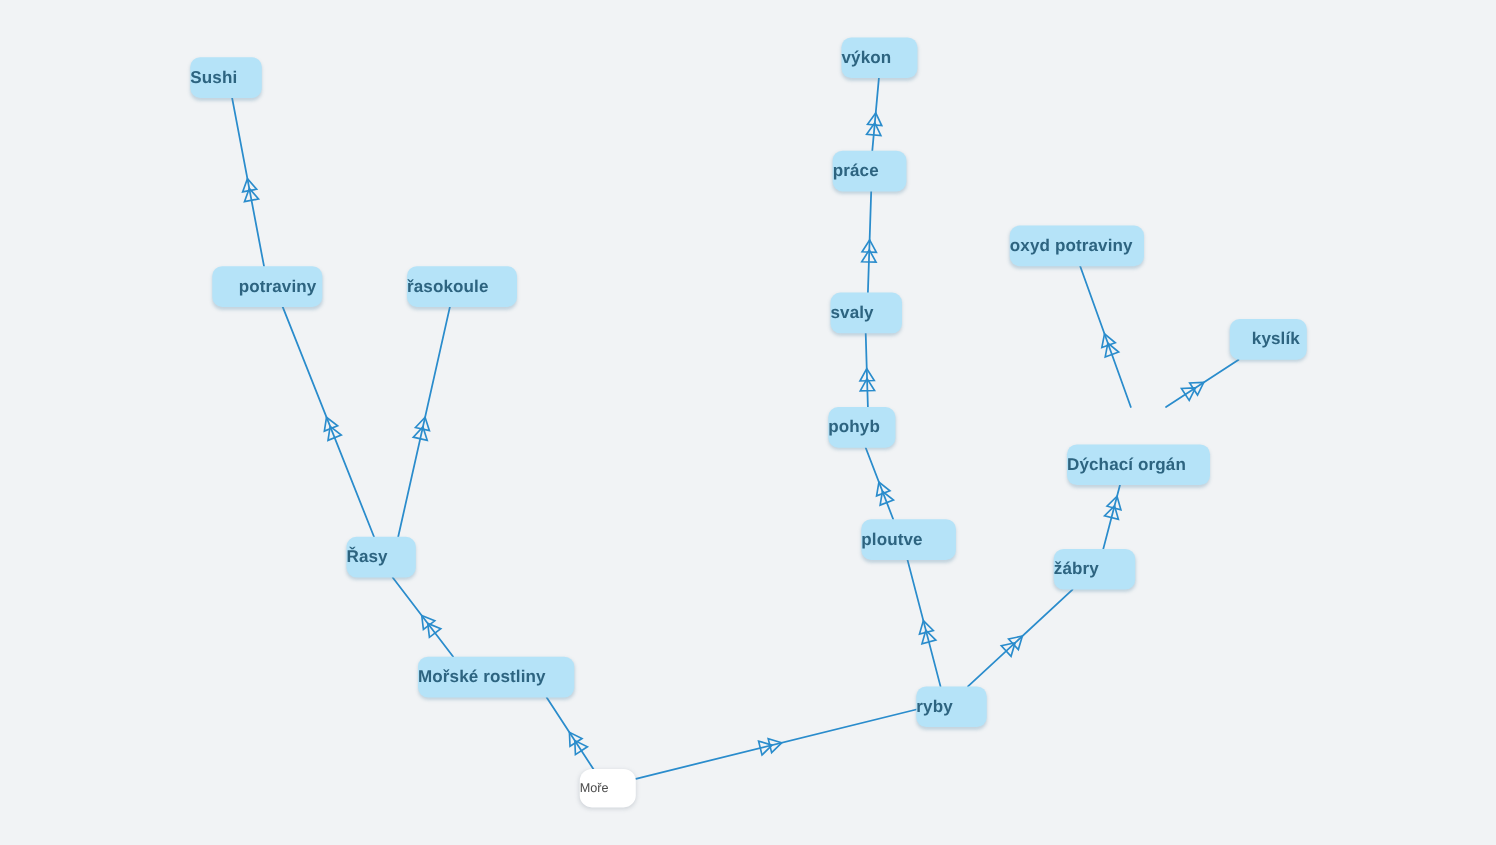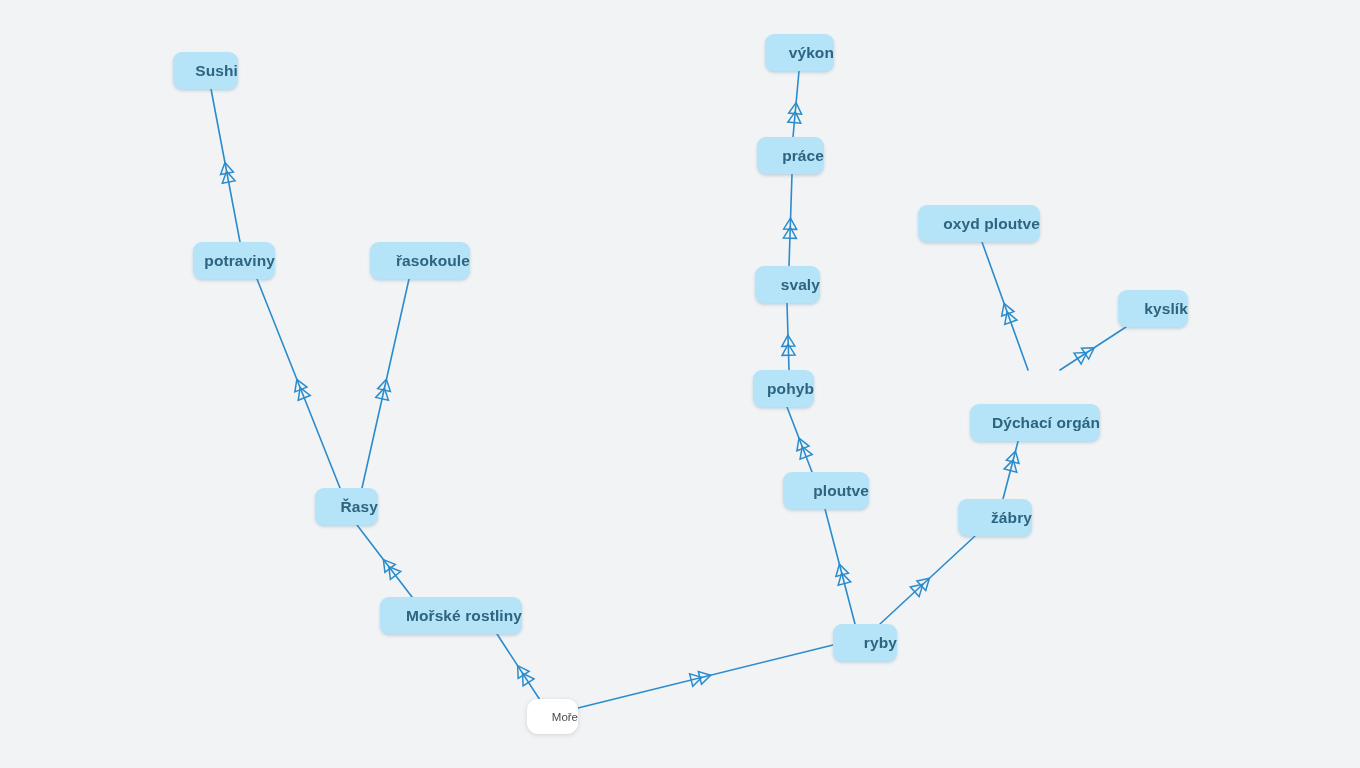--- a/index.html
+++ b/index.html
@@ -22,21 +22,21 @@
     top: 0;
     width: 1360px;
     height: 768px;
     pointer-events: none;
   }
   .node {
     position: absolute;
     box-sizing: border-box;
     display: flex;
     align-items: center;
-    justify-content: flex-end;
+    justify-content: flex-start;
     border-radius: 9px;
     white-space: nowrap;
     cursor: default;
   }
   .node.concept {
     background: #b5e3f8;
     color: #2d6480;
     font-weight: bold;
     font-size: 15.5px;
     letter-spacing: 0.1px;
@@ -129,21 +129,21 @@
       <g>
         <line x1="1060" y1="370" x2="1126" y2="327" stroke="#2a8ccc" stroke-width="1.6" stroke-linecap="round"></line>
         <path d="M 0 0 L -11 -6.5 L -11 6.5 Z" fill="none" stroke="#2a8ccc" stroke-width="1.5" stroke-linejoin="miter" transform="translate(1094.32,347.64) rotate(-33.08485292873497)"></path>
         <path d="M 0 0 L -11 -6.5 L -11 6.5 Z" fill="none" stroke="#2a8ccc" stroke-width="1.5" stroke-linejoin="miter" transform="translate(1086.7792324754714,352.5529242962838) rotate(-33.08485292873497)"></path>
       </g>
     </svg>
   <div id="node-layer">
       <div class="node concept" style="left: 173px; top: 52px; width: 65px; height: 37px;">
         <span>Sushi</span>
       </div>
-      <div class="node concept" style="left: 193px; top: 242px; width: 82px; height: 37px;">
+      <div class="node concept" style="left: 193px; top: 242px; width: 100px; height: 37px; padding-left: 24px;">
         <span>potraviny</span>
       </div>
       <div class="node concept" style="left: 370px; top: 242px; width: 100px; height: 37px;">
         <span>řasokoule</span>
       </div>
       <div class="node concept" style="left: 315px; top: 488px; width: 63px; height: 37px;">
         <span>Řasy</span>
       </div>
       <div class="node concept" style="left: 380px; top: 597px; width: 142px; height: 37px;">
         <span>Mořské rostliny</span>
@@ -169,19 +169,19 @@
       <div class="node concept" style="left: 765px; top: 34px; width: 69px; height: 37px;">
         <span>výkon</span>
       </div>
       <div class="node concept" style="left: 958px; top: 499px; width: 74px; height: 37px;">
         <span>žábry</span>
       </div>
       <div class="node concept" style="left: 970px; top: 370px; width: 130px; height: 37px; margin-top: 34px;">
         <span>Dýchací orgán</span>
       </div>
       <div class="node concept" style="left: 918px; top: 205px; width: 122px; height: 37px;">
-        <span>oxyd ploutve</span>
+        <span>oxyd potraviny</span>
       </div>
       <div class="node concept" style="left: 1118px; top: 290px; width: 70px; height: 37px; padding-left: 20px;">
         <span>kyslík</span>
       </div>
     </div>
 </div>
 
 </body></html>

